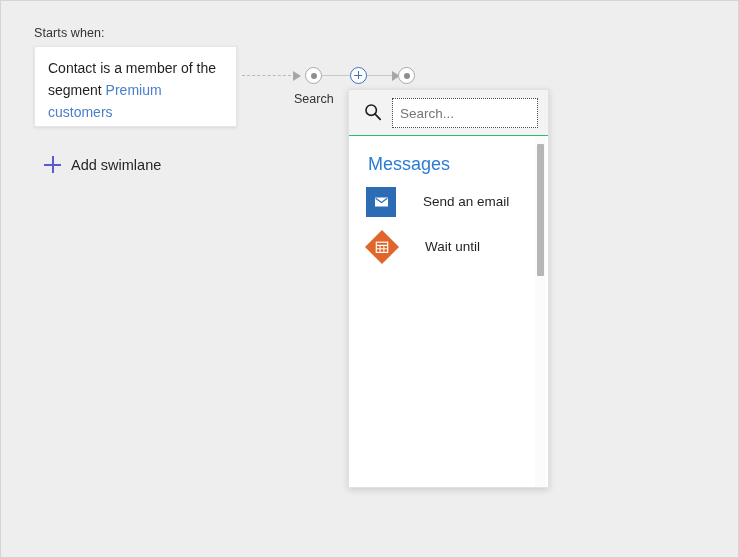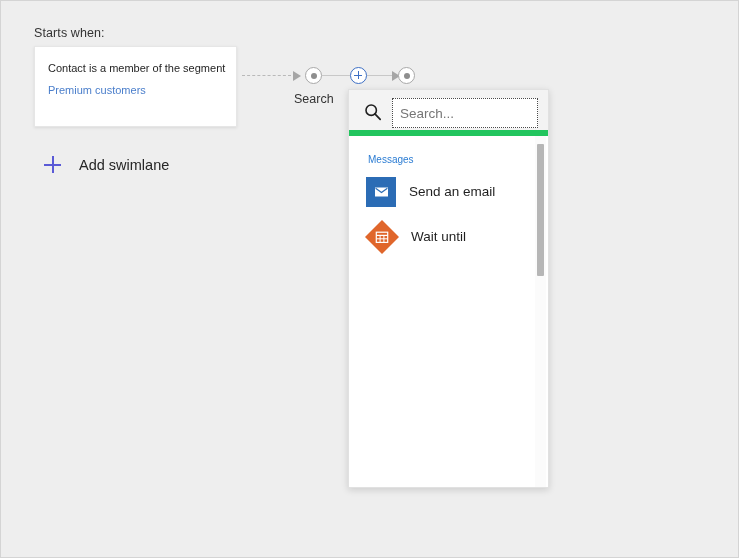--- a/index.html
+++ b/index.html
@@ -40,37 +40,37 @@
     background: #ffffff;
     border: 1px solid #e6e6e6;
     box-shadow: 0 1px 3px rgba(0,0,0,0.09);
     box-sizing: border-box;
   }
   .trigger-card-text {
     position: absolute;
     left: 13px;
     top: 10px;
     right: 9px;
-    font-size: 11px;
+    font-size: 14px;
     line-height: 22px;
     color: #1f1f1f;
     word-break: break-word;
   }
   .trigger-card-text .seg-link {
     color: #4a7ecb;
   }
 
   
   .add-swimlane {
     position: absolute;
     left: 43px;
     top: 155px;
     display: flex;
     align-items: center;
-    gap: 18px;
+    gap: 10px;
     cursor: pointer;
     user-select: none;
   }
   .plus-icon {
     position: relative;
     width: 17px;
     height: 17px;
     flex: 0 0 auto;
   }
   .plus-icon::before,
@@ -168,21 +168,21 @@
     background: #ffffff;
     border: 1px solid #e1e1e1;
     box-shadow: 0 2px 7px rgba(0,0,0,0.14);
     box-sizing: border-box;
     overflow: hidden;
   }
   .flyout-search-bar {
     position: relative;
     height: 46px;
     background: #f3f3f3;
-    border-bottom: 6px solid #22c55e;
+    border-bottom: 1px solid #22c55e;
     box-sizing: border-box;
   }
   .search-icon {
     position: absolute;
     left: 14px;
     top: 12px;
     width: 20px;
     height: 20px;
   }
   .search-input-wrap {
@@ -219,35 +219,35 @@
     background: #ffffff;
   }
   .flyout-list {
     position: absolute;
     left: 0;
     top: 0;
     right: 13px;
     padding-top: 10px;
   }
   .section-title {
-    font-size: 10px;
+    font-size: 18px;
     color: #2b7cd3;
     padding: 8px 0 4px 19px;
   }
   .item-row {
     display: flex;
     align-items: center;
     height: 45px;
     padding-left: 17px;
     cursor: pointer;
   }
   .item-label {
     font-size: 13.5px;
     color: #1f1f1f;
-    margin-left: 13px;
+    margin-left: 27px;
   }
 
   
   .icon-square {
     width: 30px;
     height: 30px;
     background: #2b6cb5;
     display: flex;
     align-items: center;
     justify-content: center;

